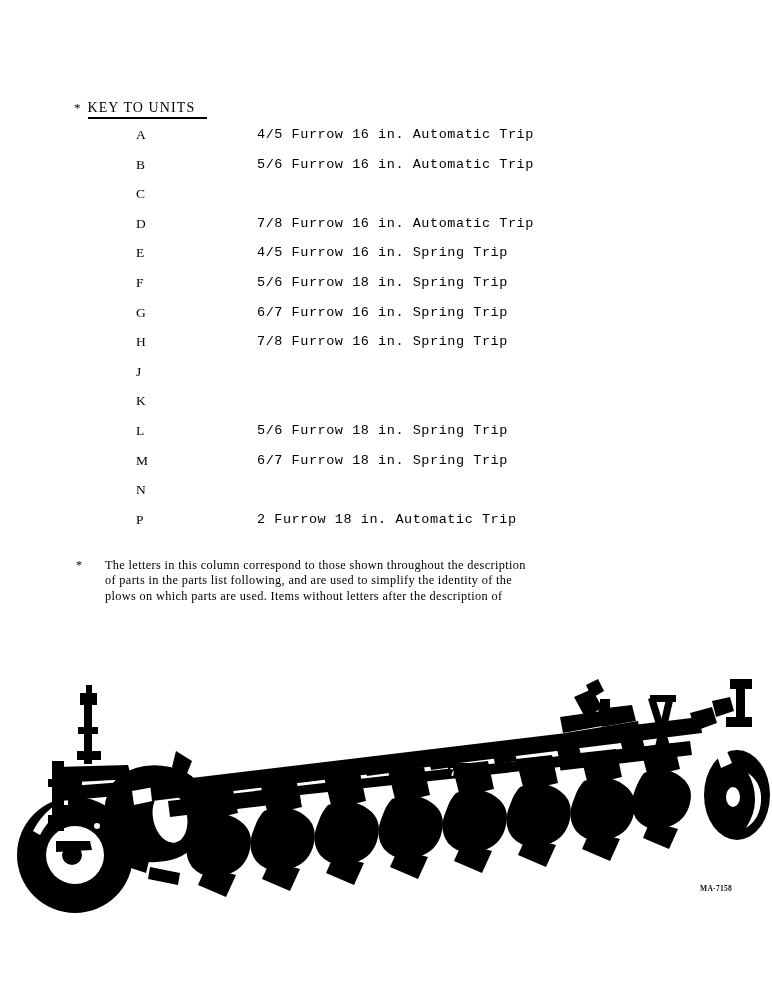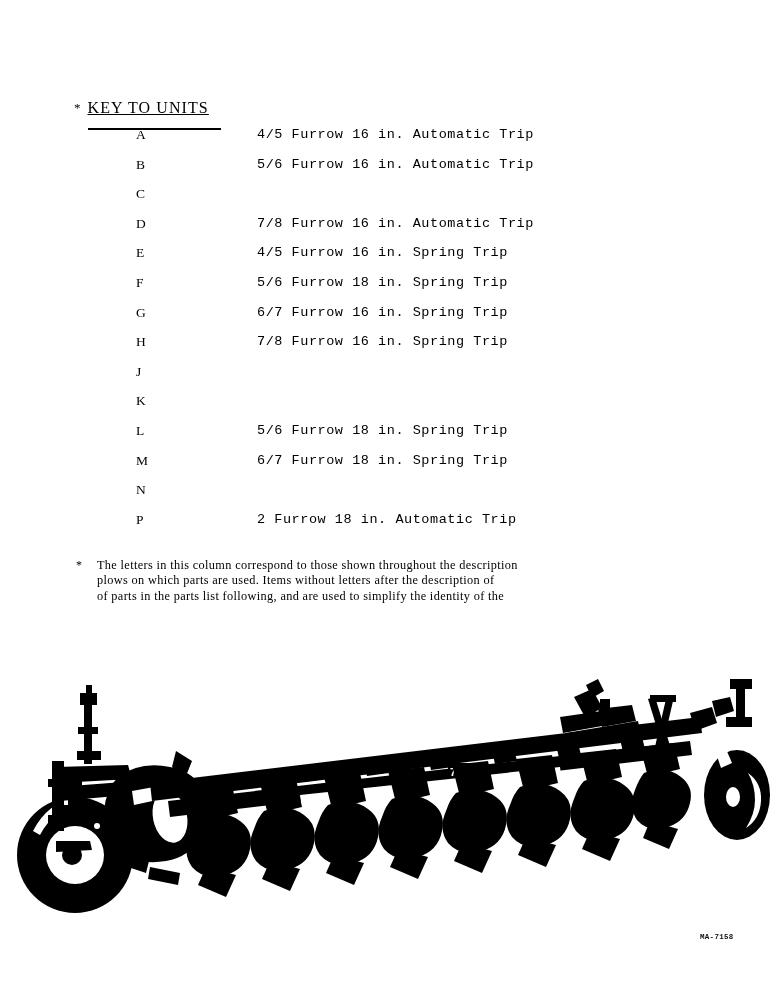--- a/index.html
+++ b/index.html
@@ -32,28 +32,27 @@
     align-items: flex-start;
     white-space: nowrap;
   }
   .key-heading .star {
     font-size: 13px;
     line-height: 18px;
     margin-right: 7px;
     font-family: "Liberation Serif", serif;
   }
   .key-heading .title {
-    font-size: 16px;
+    font-size: 14px;
     line-height: 18px;
     letter-spacing: 1.1px;
     border-bottom: 2px solid #000;
     padding-right: 12px;
-    padding-bottom: 11px;
+    padding-bottom: 0;
     font-family: "Liberation Serif", "DejaVu Serif", serif;
-    text-decoration: underline;
   }
 
   
   .key-table {
     position: absolute;
     left: 0;
     top: 126px;
     width: 772px;
   }
   .key-row {
@@ -95,43 +94,43 @@
     flex: 0 0 21px;
   }
   .footnote .body {
     flex: 1 1 auto;
   }
   .footnote .fline {
     font-size: 12.3px;
     line-height: 15.4px;
     letter-spacing: 0.35px;
     white-space: nowrap;
+    margin-left: 8px;
   }
 
   
   .illustration {
     position: absolute;
     left: 0;
     top: 655px;
     width: 772px;
     height: 270px;
   }
   .illustration svg { display: block; }
 
   .fig-code {
     position: absolute;
     left: 700px;
     top: 884px;
     font-size: 7.5px;
     line-height: 10px;
     letter-spacing: 0.3px;
     font-weight: bold;
-    font-family: Liberation Mono, monospace;
+    font-family: Liberation Serif, serif;
     color: #111;
-    margin-top: 48px;
   }
 </style>
 </head>
 <body>
 
 <div class="page">
 
   <div class="key-heading">
     <span class="star">*</span>
     <span class="title">KEY TO UNITS</span>
@@ -191,22 +190,22 @@
       <span class="key-letter">P</span>
       <span class="key-desc">2 Furrow 18 in.  Automatic Trip</span>
     </div>
 
   </div>
 
   <div class="footnote">
     <span class="star">*</span>
     <div class="body">
       <div class="fline">The letters in this column correspond to those shown throughout the description</div>
+      <div class="fline">of parts in the parts list following, and are used to simplify the identity of the</div>
       <div class="fline">plows on which parts are used.   Items without letters after the description of</div>
-      <div class="fline">of parts in the parts list following, and are used to simplify the identity of the</div>
     </div>
   </div>
 
   <div class="illustration">
     <svg width="772" height="270" viewBox="0 0 772 270" xmlns="http://www.w3.org/2000/svg">
       <rect x="0" y="0" width="772" height="270" fill="#ffffff"></rect>
 
       <g fill="#000000">
 
         <circle cx="75" cy="200" r="58"></circle>

